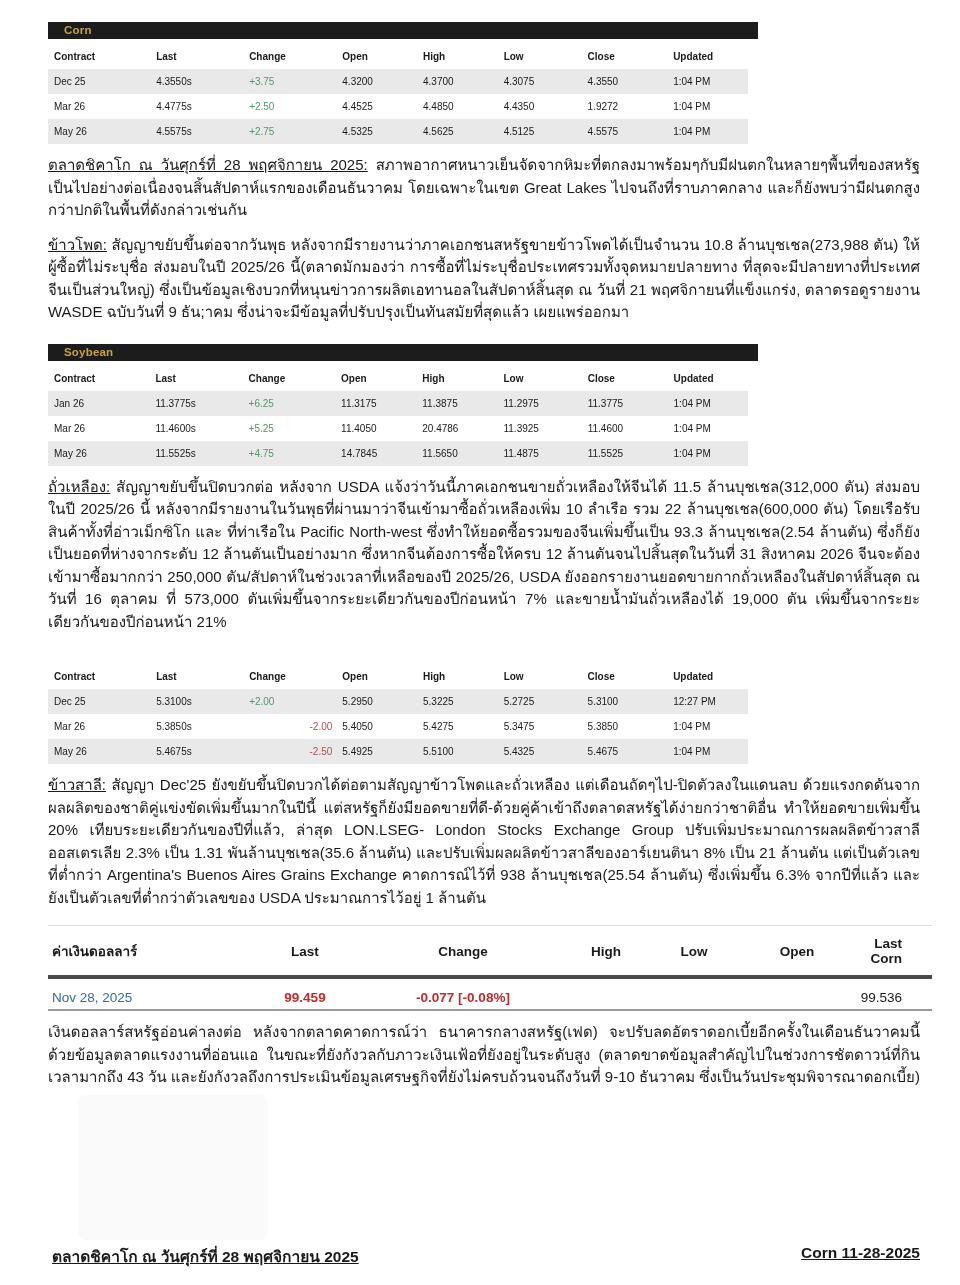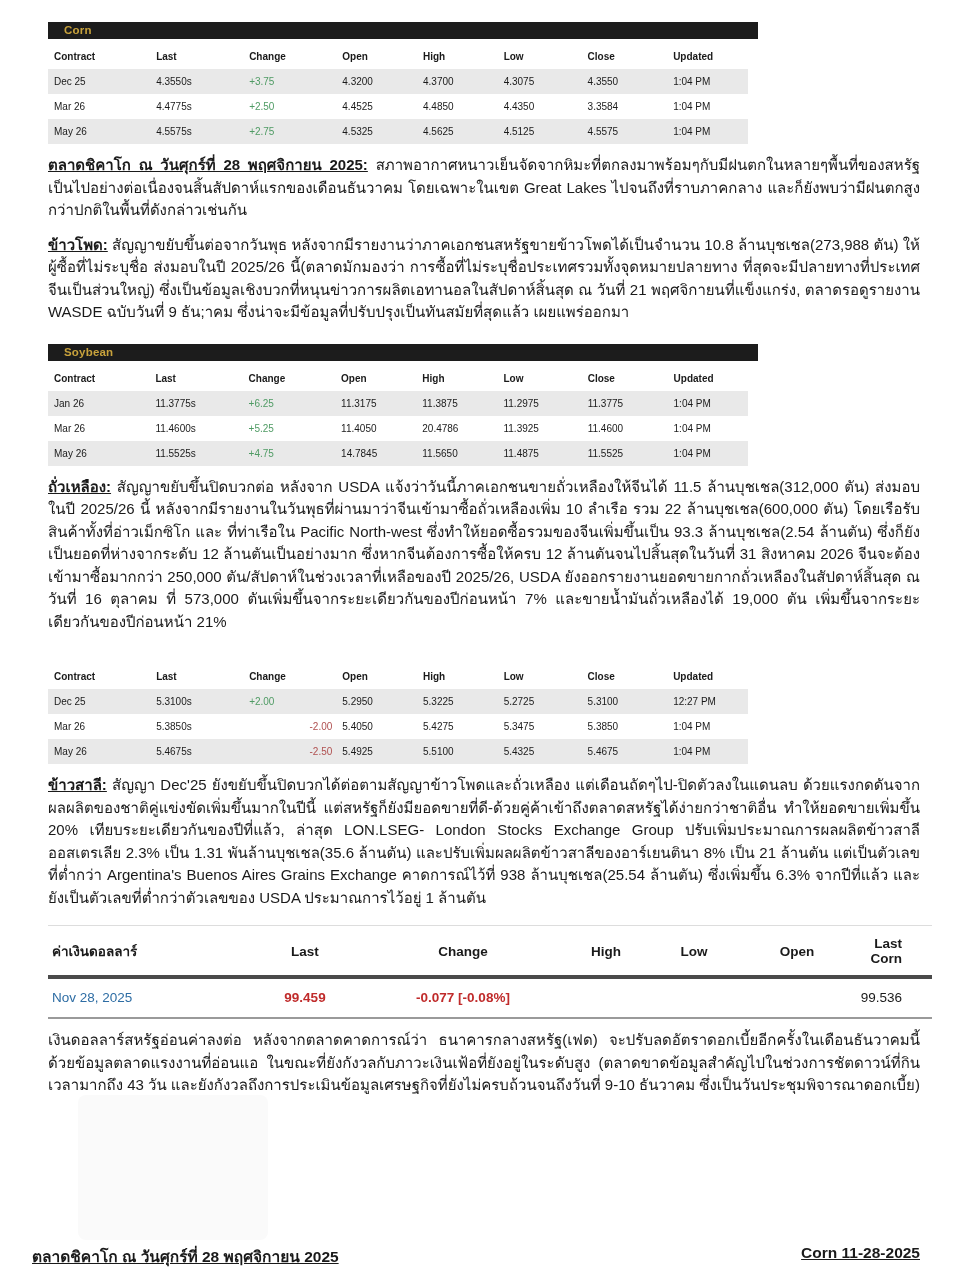--- a/index.html
+++ b/index.html
@@ -15,40 +15,40 @@
   table.quotes th{font-weight:bold;text-align:left;padding:8px 4px 7px 6px;background:#fff;}
   table.quotes td{padding:7px 4px 7px 6px;}
   table.quotes tr.stripe{background:var(--stripe);}
   .up{color:var(--positive);}
   .down{color:var(--negative);text-align:right;}
   .c-contract{width:104px;} .c-last{width:94px;} .c-change{width:94px;} .c-open{width:80px;}
   .c-high{width:80px;} .c-low{width:84px;} .c-close{width:86px;} .c-updated{width:78px;}
 
   
   p.report{width:872px;font-size:15px;line-height:1.5;text-align:justify;margin:10px 0 12px 0;}
-  .lead{font-weight:bold;text-decoration:underline;}
+  .lead{font-weight:normal;text-decoration:underline;}
 
   
   table.dollar{border-collapse:collapse;width:884px;font-size:13.5px;margin-top:16px;border-top:1px solid #ddd;}
   table.dollar th{font-weight:bold;padding:10px 4px 9px 4px;border-bottom:4px solid #4a4a4a;}
-  table.dollar td{padding:11px 4px 12px 4px;border-bottom:2px solid #9a9a9a;}
+  table.dollar td{padding:11px 4px 4px 4px;border-bottom:2px solid #9a9a9a;}
   .d-name{width:190px;text-align:left;}
   .d-last{width:110px;text-align:center;}
   .d-change{width:190px;text-align:center;}
   .d-high{width:80px;text-align:center;}
   .d-low{width:80px;text-align:center;}
   .d-open{width:110px;text-align:center;}
   .d-lasttrade{text-align:right;padding-right:30px !important;}
   .date-blue{color:var(--date_blue);}
   .val-red{color:var(--value_red);font-weight:bold;}
 
   .watermark{position:absolute;left:78px;top:1095px;width:190px;height:145px;background:#fafafa;
     border-radius:8px;}
 
-  .footer{position:absolute;left:32px;right:40px;bottom:16px;display:flex;justify-content:space-between;
+  .footer{position:absolute;left:52px;right:40px;bottom:16px;display:flex;justify-content:space-between;
     font-size:15.5px;font-weight:bold;}
   .footer span{text-decoration:underline;}
   .gap8{height:8px;} .gap14{height:14px;}
 </style>
 </head>
 <body>
 
 <div class="page">
 
   <div class="section-bar">
@@ -78,21 +78,21 @@
         <td>4.3550</td>
         <td>1:04 PM</td>
       </tr>
       <tr>
         <td>Mar 26</td>
         <td>4.4775s</td>
         <td class="up">+2.50</td>
         <td>4.4525</td>
         <td>4.4850</td>
         <td>4.4350</td>
-        <td>3.3584</td>
+        <td>1.9272</td>
         <td>1:04 PM</td>
       </tr>
       <tr class="stripe">
         <td>May 26</td>
         <td>4.5575s</td>
         <td class="up">+2.75</td>
         <td>4.5325</td>
         <td>4.5625</td>
         <td>4.5125</td>
         <td>4.5575</td>

